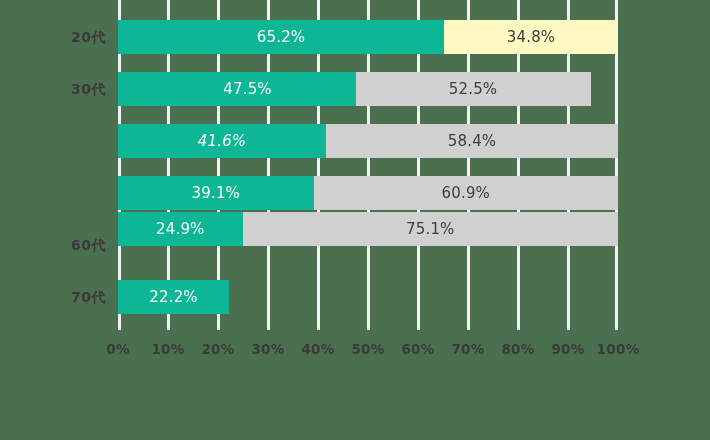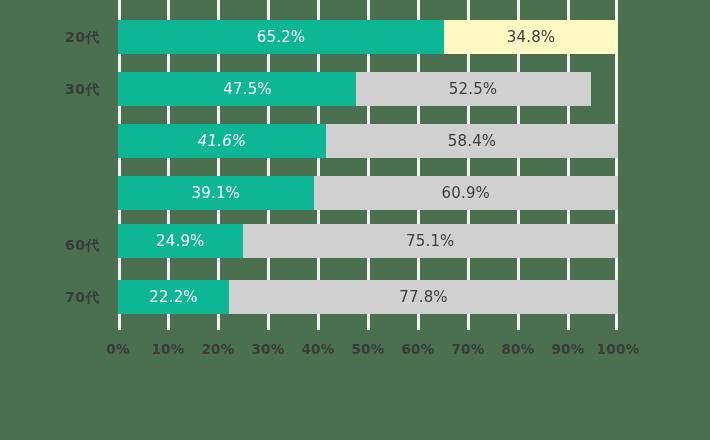--- a/index.html
+++ b/index.html
@@ -69,21 +69,21 @@
   .seg-label {
     font-size: 15px;
     font-weight: 400;
     letter-spacing: 0.2px;
     line-height: 1;
   }
 
   
   .cat-label {
     position: absolute;
-    right: 10px;
+    right: 4px;
     width: 100px;
     text-align: right;
     color: #3a3a3a;
     font-size: 14px;
     font-weight: 700;
     line-height: 34px;
     letter-spacing: 0.5px;
   }
   .cat-labels-wrap {
     position: absolute;
@@ -164,34 +164,31 @@
           </div>
         </div>
         <div class="bar-row" style="top: 176px;">
           <div class="seg seg-primary" style="width: 195.5px; background: rgb(13, 183, 149);">
             <span class="seg-label">39.1%</span>
           </div>
           <div class="seg seg-secondary" style="left: 195.5px; width: 304.5px; background: rgb(208, 208, 208);">
             <span class="seg-label">60.9%</span>
           </div>
         </div>
-        <div class="bar-row" style="top: 224px;">
+        <div class="bar-row" style="top: 212px;">
           <div class="seg seg-primary" style="width: 124.5px; background: rgb(13, 183, 149);">
             <span class="seg-label">24.9%</span>
           </div>
           <div class="seg seg-secondary" style="left: 124.5px; width: 375.5px; background: rgb(208, 208, 208);">
             <span class="seg-label">75.1%</span>
           </div>
         </div>
         <div class="bar-row" style="top: 280px;">
           <div class="seg seg-primary" style="width: 111px; background: rgb(13, 183, 149);">
             <span class="seg-label">22.2%</span>
-          </div>
-          <div class="seg seg-secondary" style="left: 111px; width: 389px; background: rgb(208, 208, 208);">
-            <span class="seg-label">77.8%</span>
           </div>
         </div>
       </div>
   </div>
 
   <div class="xaxis">
       <div class="xtick" style="left: 0px;">0%</div>
       <div class="xtick" style="left: 50px;">10%</div>
       <div class="xtick" style="left: 100px;">20%</div>
       <div class="xtick" style="left: 150px;">30%</div>

